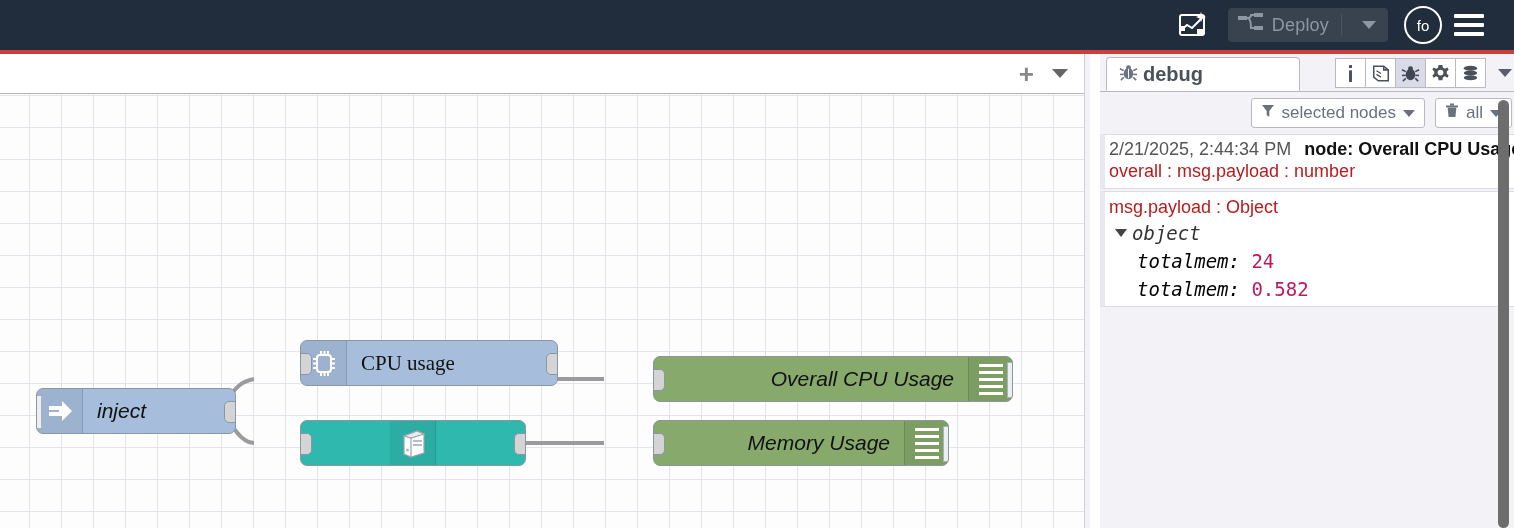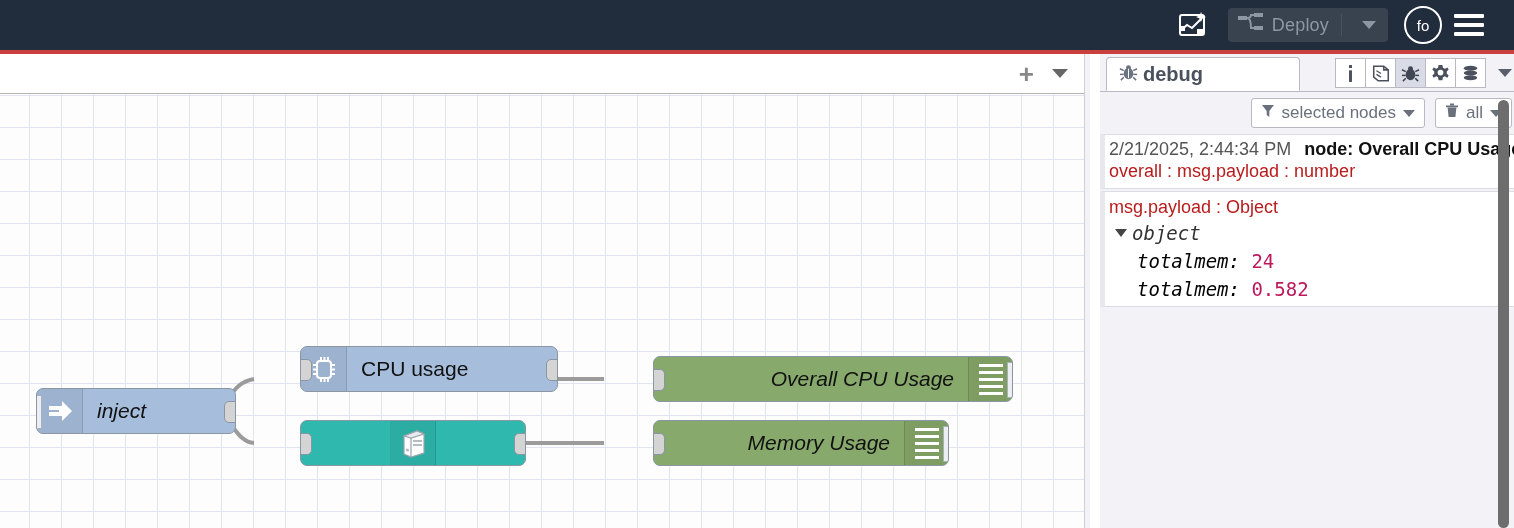--- a/index.html
+++ b/index.html
@@ -268,21 +268,21 @@
         <div class="node-icon-cell">
           <svg width="30" height="26" viewBox="0 0 30 26">
             <path d="M4 8 H17 V3 L27 13 L17 23 V18 H4 V14 H14 V12 H4 Z" fill="#fff"></path>
           </svg>
         </div>
         <span class="node-label">inject</span>
         <span class="port out"></span>
       </div>
     </div>
 
-    <div class="node" style="left:300px; top:252px; width:258px;">
+    <div class="node" style="left:300px; top:246px; width:258px;font-family:Liberation Serif, serif;">
       <div class="node-body" style="background:#a6bedb;">
         <span class="port in"></span>
         <div class="node-icon-cell">
           <svg width="30" height="30" viewBox="0 0 30 30">
             <rect x="8" y="7" width="14" height="17" rx="3" fill="none" stroke="#fff" stroke-width="2"></rect>
             <g fill="#fff">
               <rect x="11" y="3" width="2" height="4"></rect>
                 <rect x="14.5" y="3" width="2" height="4"></rect>
                 <rect x="18" y="3" width="2" height="4"></rect>
               <rect x="11" y="24" width="2" height="4"></rect>

